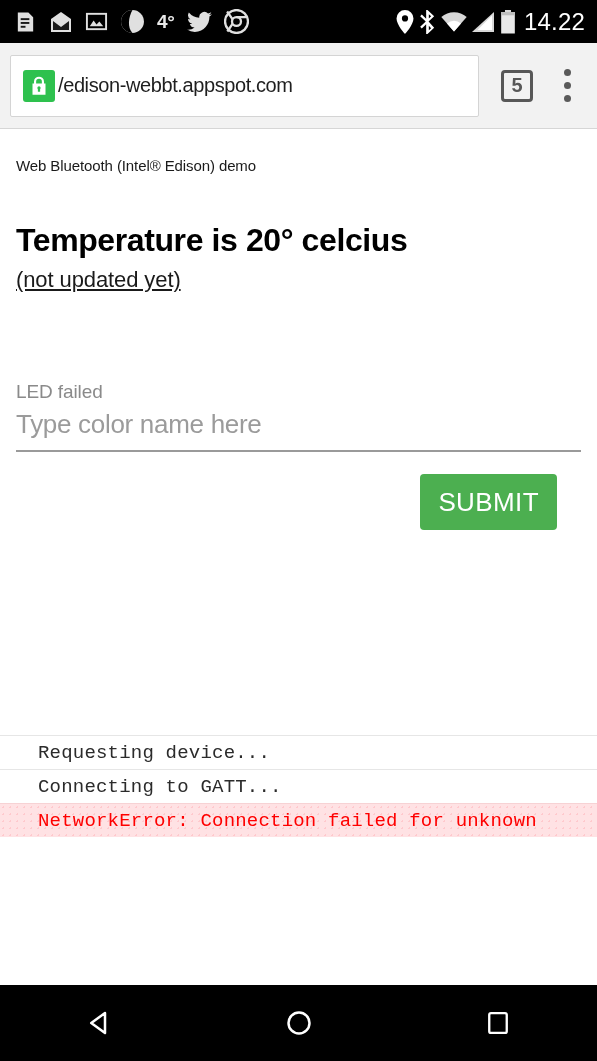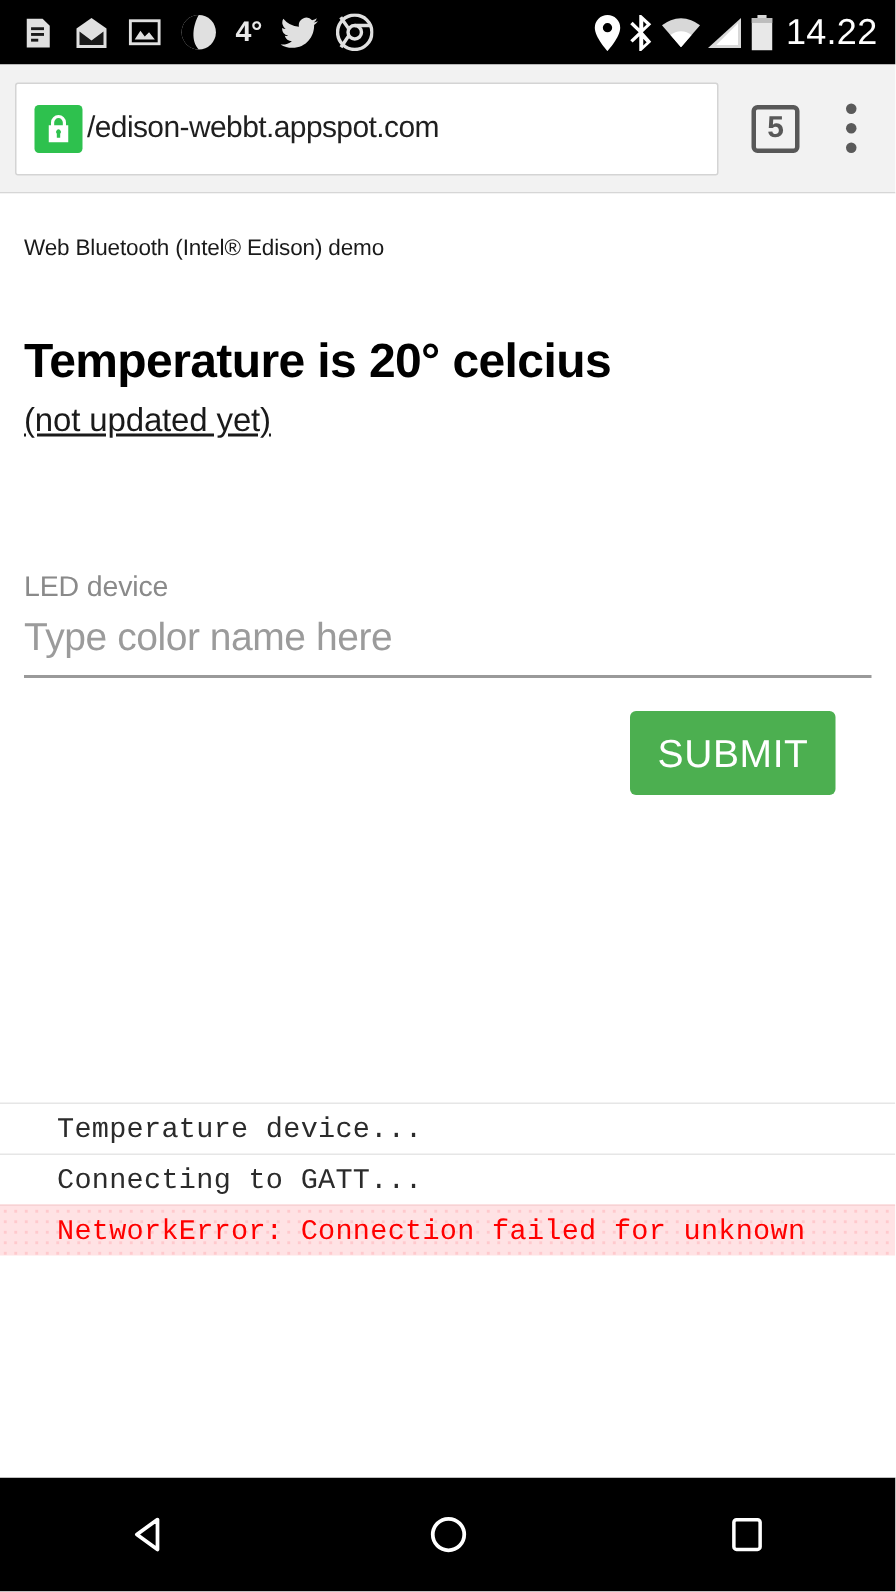--- a/index.html
+++ b/index.html
@@ -371,32 +371,32 @@
     </div>
   </div>
 
   <div class="page">
     <div class="content">
       <div class="demo-title">Web Bluetooth (Intel® Edison) demo</div>
       <h1 class="temp-heading">Temperature is 20° celcius</h1>
       <div class="temp-sub">(not updated yet)</div>
 
       <div class="field-block">
-        <div class="field-label">LED device</div>
+        <div class="field-label">LED failed</div>
         <input class="field-input" type="text" placeholder="Type color name here" style="">
       </div>
 
       <div class="submit-row">
         <button class="btn btn-submit">SUBMIT</button>
       </div>
     </div>
 
     <div class="log">
       <div class="log-list">
-        <div class="log-row">Temperature device...</div>
+        <div class="log-row">Requesting device...</div>
         <div class="log-row">Connecting to GATT...</div>
         <div class="log-row error">NetworkError: Connection failed for unknown</div>
       </div>
       <div class="log-spacer"></div>
     </div>
   </div>
 
   <div class="navbar">
     <div class="navbtn">
       <svg width="30" height="30" viewBox="0 0 24 24">

